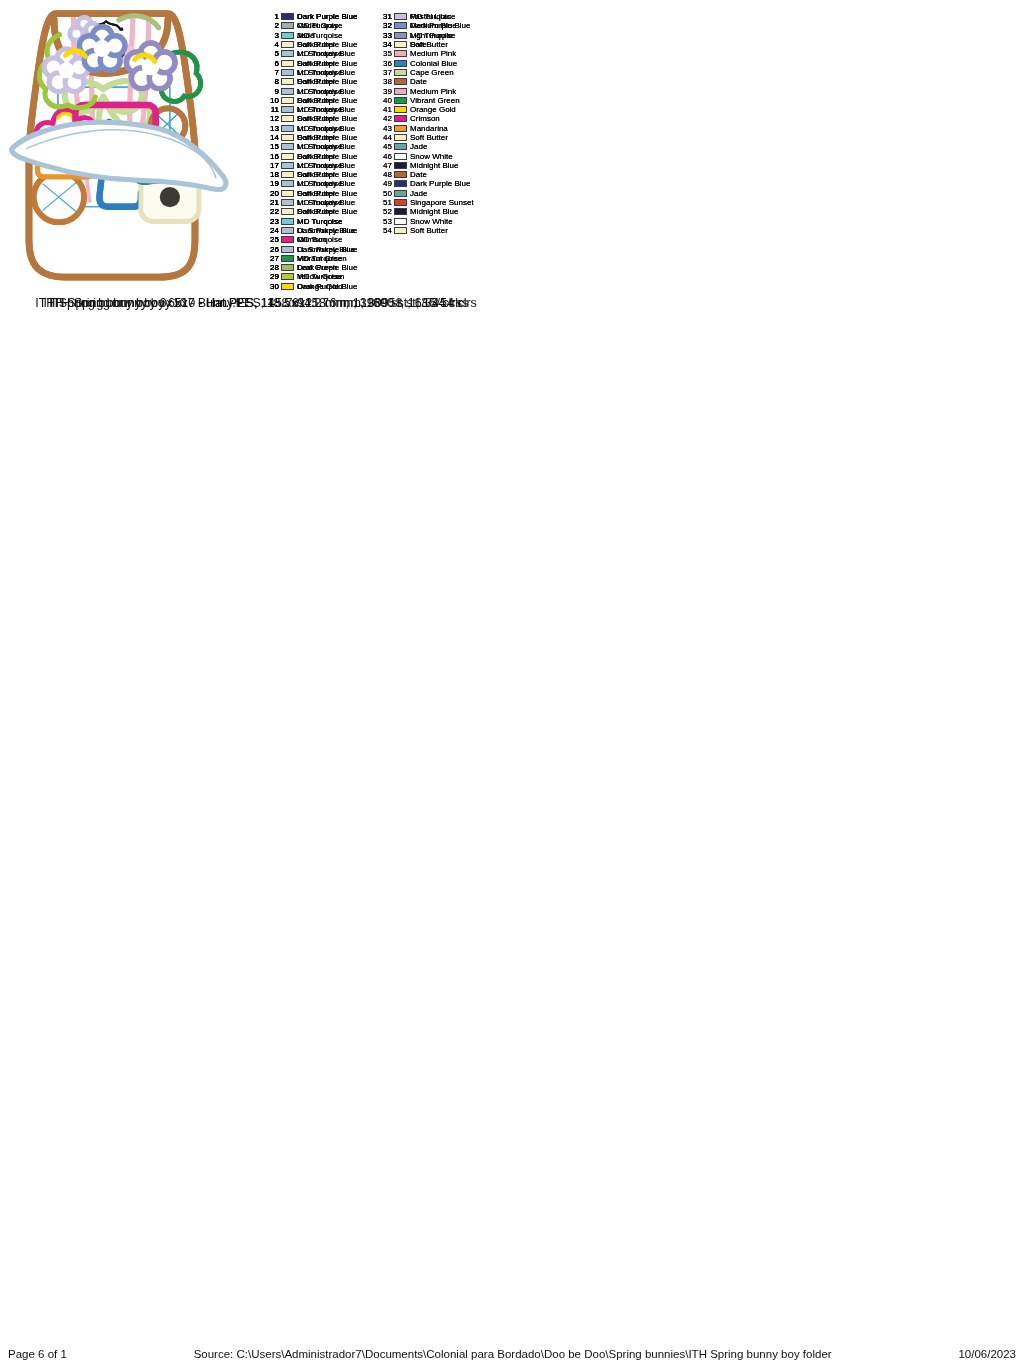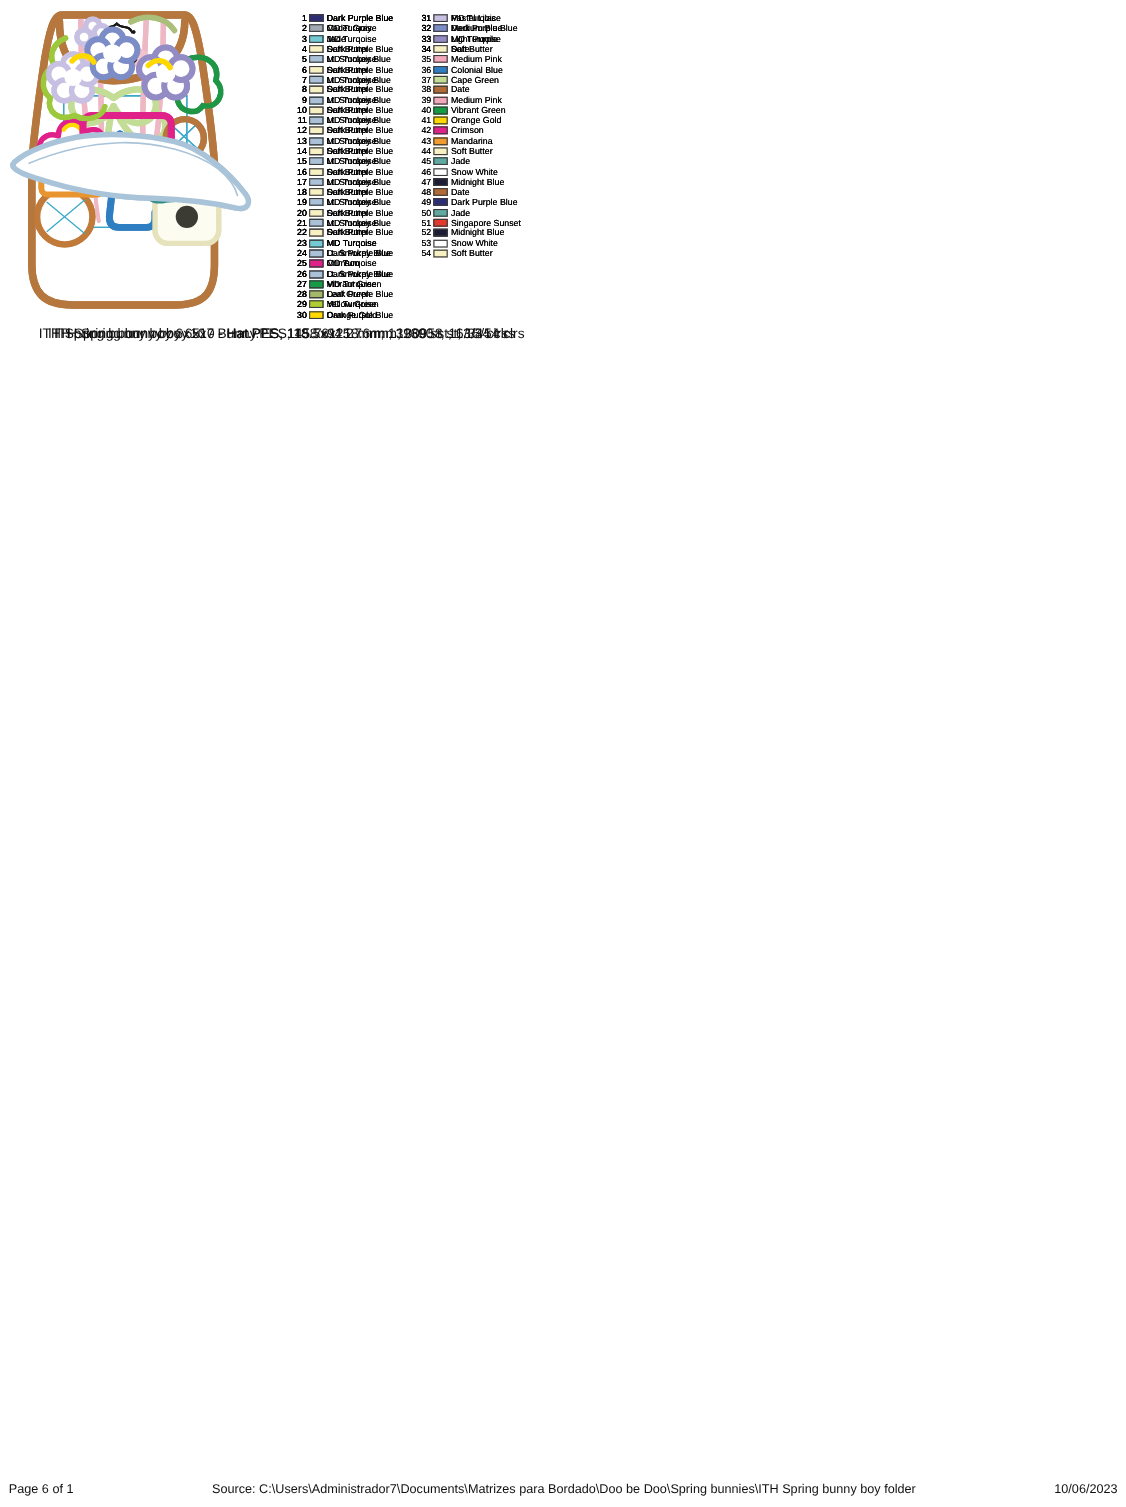--- a/index.html
+++ b/index.html
@@ -1087,15 +1087,15 @@
           <span class="tswatch" style="background: rgb(247, 240, 194);"></span>
           <span class="tname">Soft Butter</span>
         </div>
       </div>
     </div>
   <div class="caption">ITH Spring bunny boy 6x10 - Hat.PES, 145.7x115.7 mm, 11690 st, 13/34 clrs</div>
 </div>
 
 <div class="footer">
   <span>Page 6 of 1</span>
-  <span class="src">Source: C:\Users\Administrador7\Documents\Matrizes para Bordado\Doo be Doo\Spring bunnies\ITH Spring bunny boy folder</span>
+  <span class="src">Source: C:\Users\Administrador7\Documents\Colonial para Bordado\Doo be Doo\Spring bunnies\ITH Spring bunny boy folder</span>
   <span>10/06/2023</span>
 </div>
 
 </body></html>

